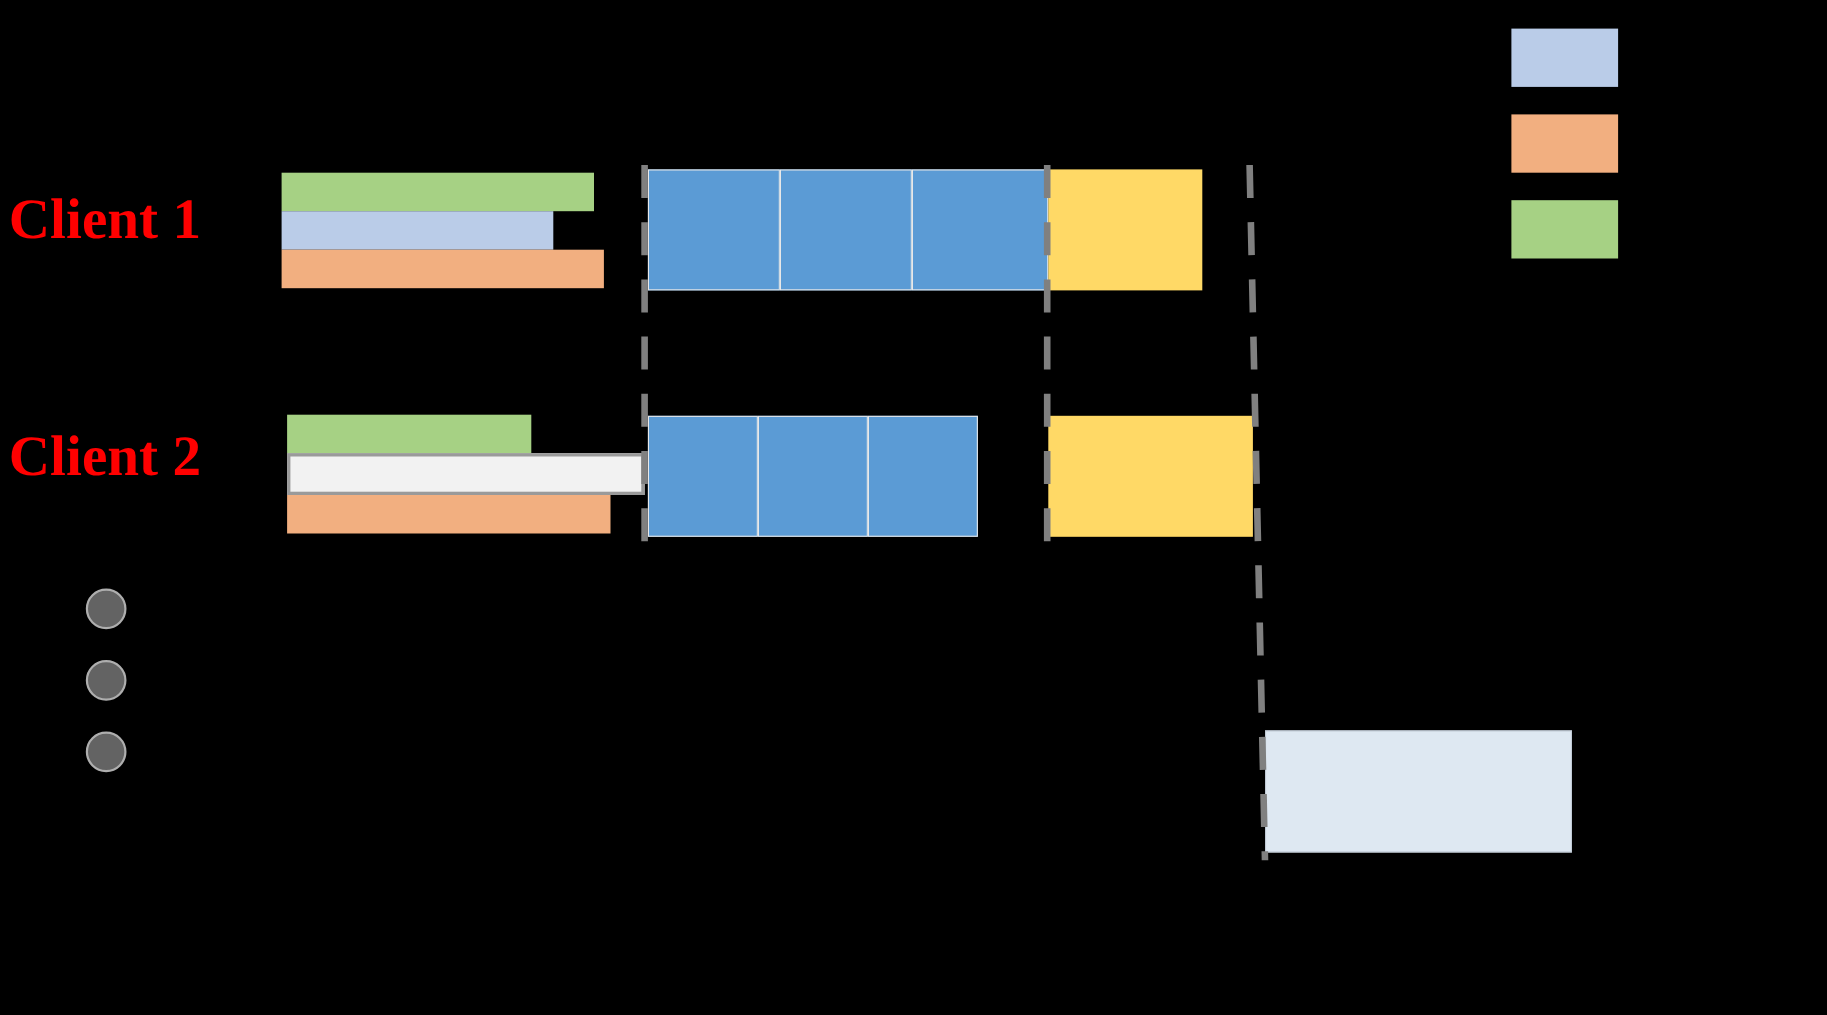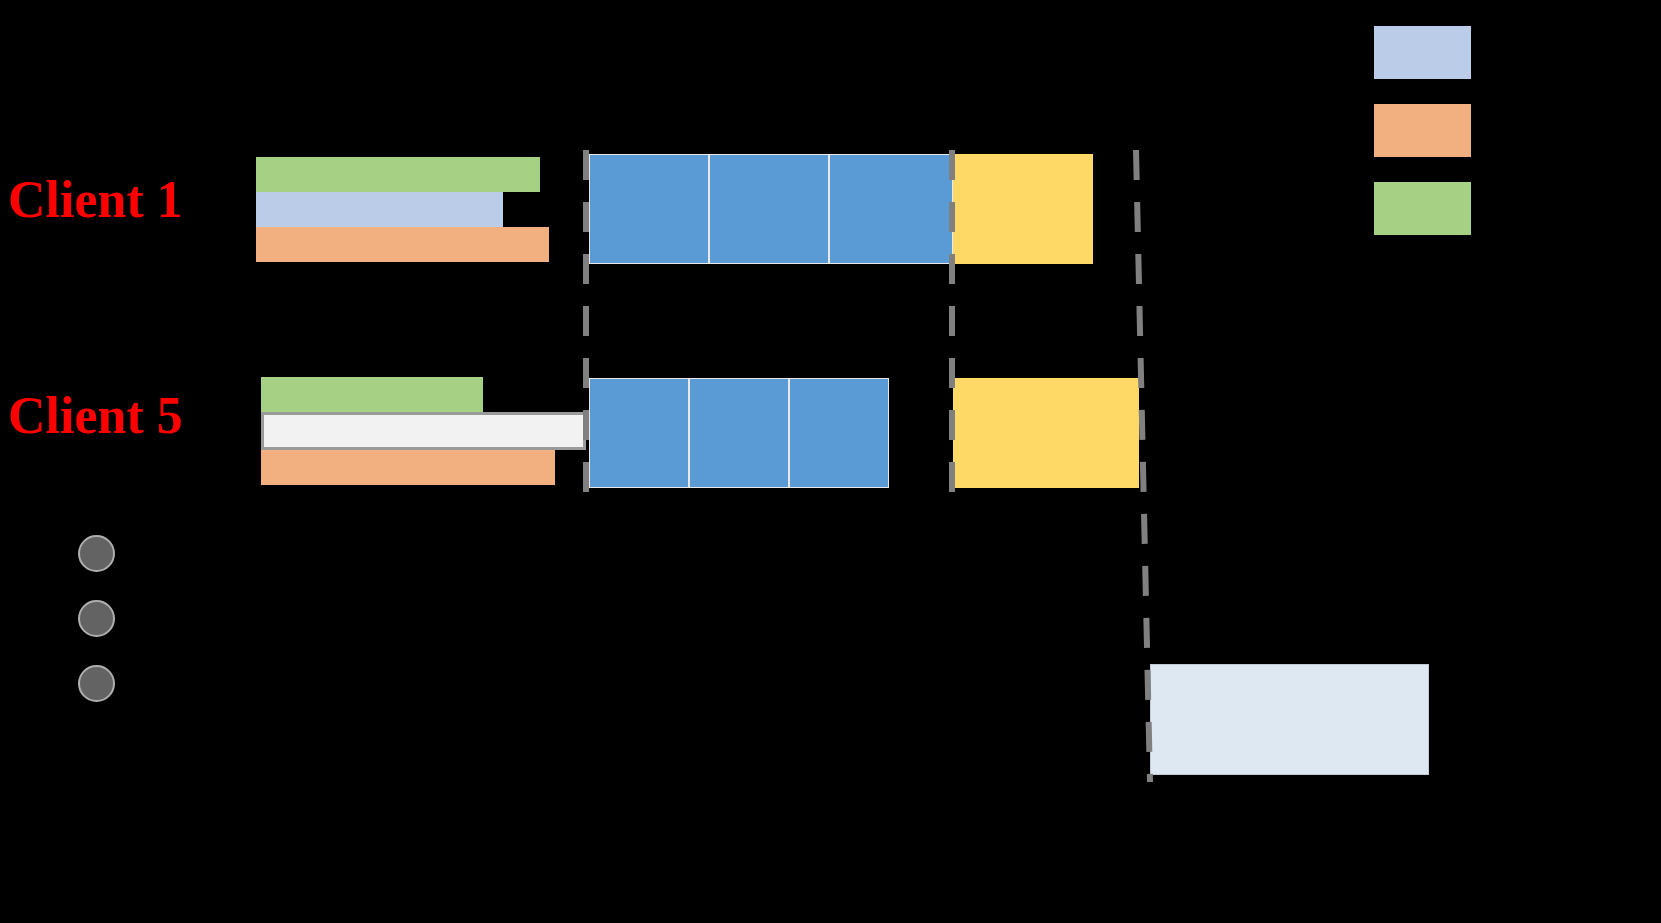--- a/index.html
+++ b/index.html
@@ -76,21 +76,21 @@
   <div class="bar bar-green" style="left:256px; top:157px; width:284px; height:35px;"></div>
   <div class="bar bar-lav" style="left:256px; top:192px; width:247px; height:35px;"></div>
   <div class="bar bar-orange" style="left:256px; top:227px; width:293px; height:35px;"></div>
 
   <div class="blk-blue" style="left:589px; top:154px; width:120px; height:110px;"></div>
   <div class="blk-blue" style="left:709px; top:154px; width:120px; height:110px;"></div>
   <div class="blk-blue" style="left:829px; top:154px; width:124px; height:110px;"></div>
 
   <div class="blk-yellow" style="left:953px; top:154px; width:140px; height:110px;"></div>
 
-  <div class="row-label" style="left:8px; top:390px;">Client 5</div>
+  <div class="row-label" style="left:8px; top:390px;">Client 2</div>
 
   <div class="bar bar-green" style="left:261px; top:377px; width:222px; height:35px;"></div>
   <div class="bar bar-white" style="left:261px; top:412px; width:325px; height:38px;"></div>
   <div class="bar bar-orange" style="left:261px; top:450px; width:294px; height:35px;"></div>
 
   <div class="blk-blue" style="left:589px; top:378px; width:100px; height:110px;"></div>
   <div class="blk-blue" style="left:689px; top:378px; width:100px; height:110px;"></div>
   <div class="blk-blue" style="left:789px; top:378px; width:100px; height:110px;"></div>
 
   <div class="blk-yellow" style="left:953px; top:378px; width:186px; height:110px;"></div>

